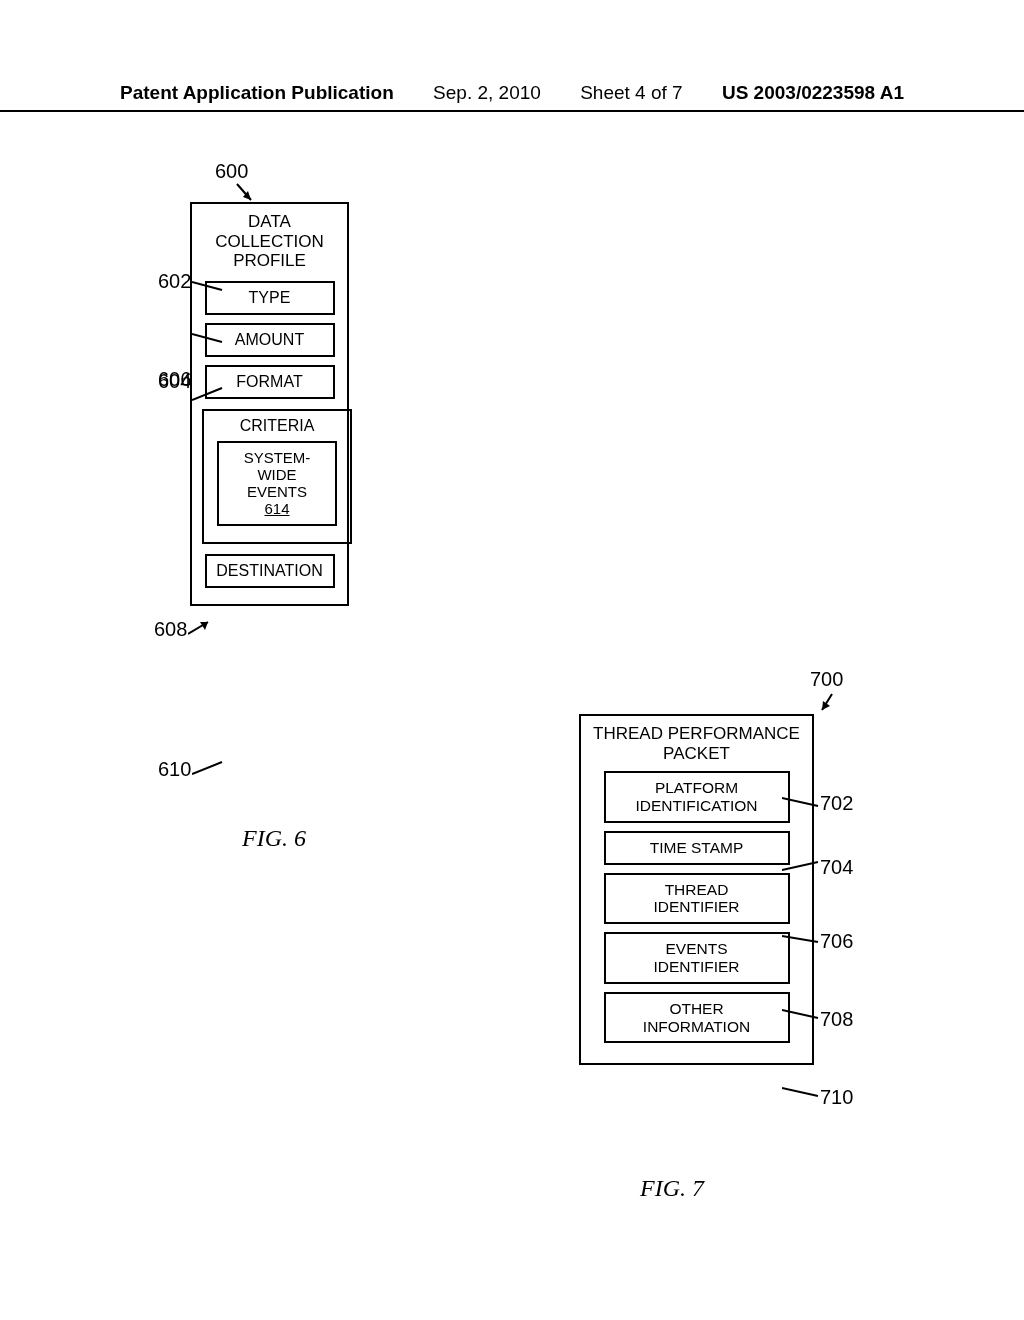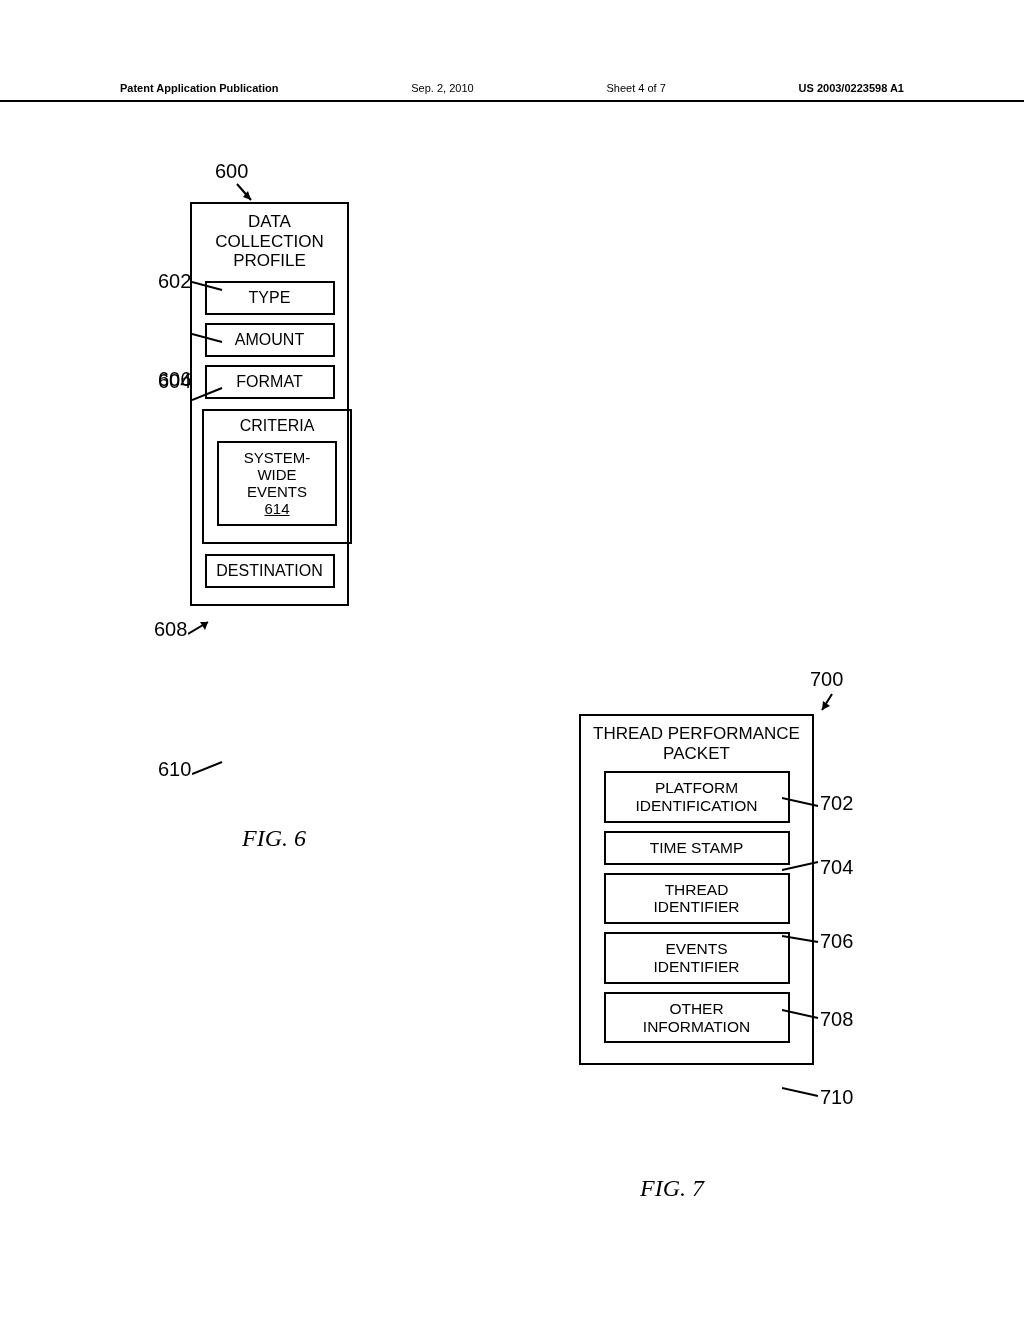--- a/index.html
+++ b/index.html
@@ -13,21 +13,21 @@
   .header {
     position: absolute;
     top: 82px;
     left: 0;
     right: 0;
     padding: 0 120px 6px 120px;
     display: flex;
     justify-content: space-between;
     align-items: baseline;
     border-bottom: 2px solid #000;
-    font-size: 11px;
+    font-size: 19px;
   }
   .header .pub { font-weight: bold; }
   .header .date {}
   .header .sheet {}
   .header .pubno { font-weight: bold; }
   .ref600 {
     position: absolute;
     left: 215px;
     top: 160px;
     font-size: 20px;

